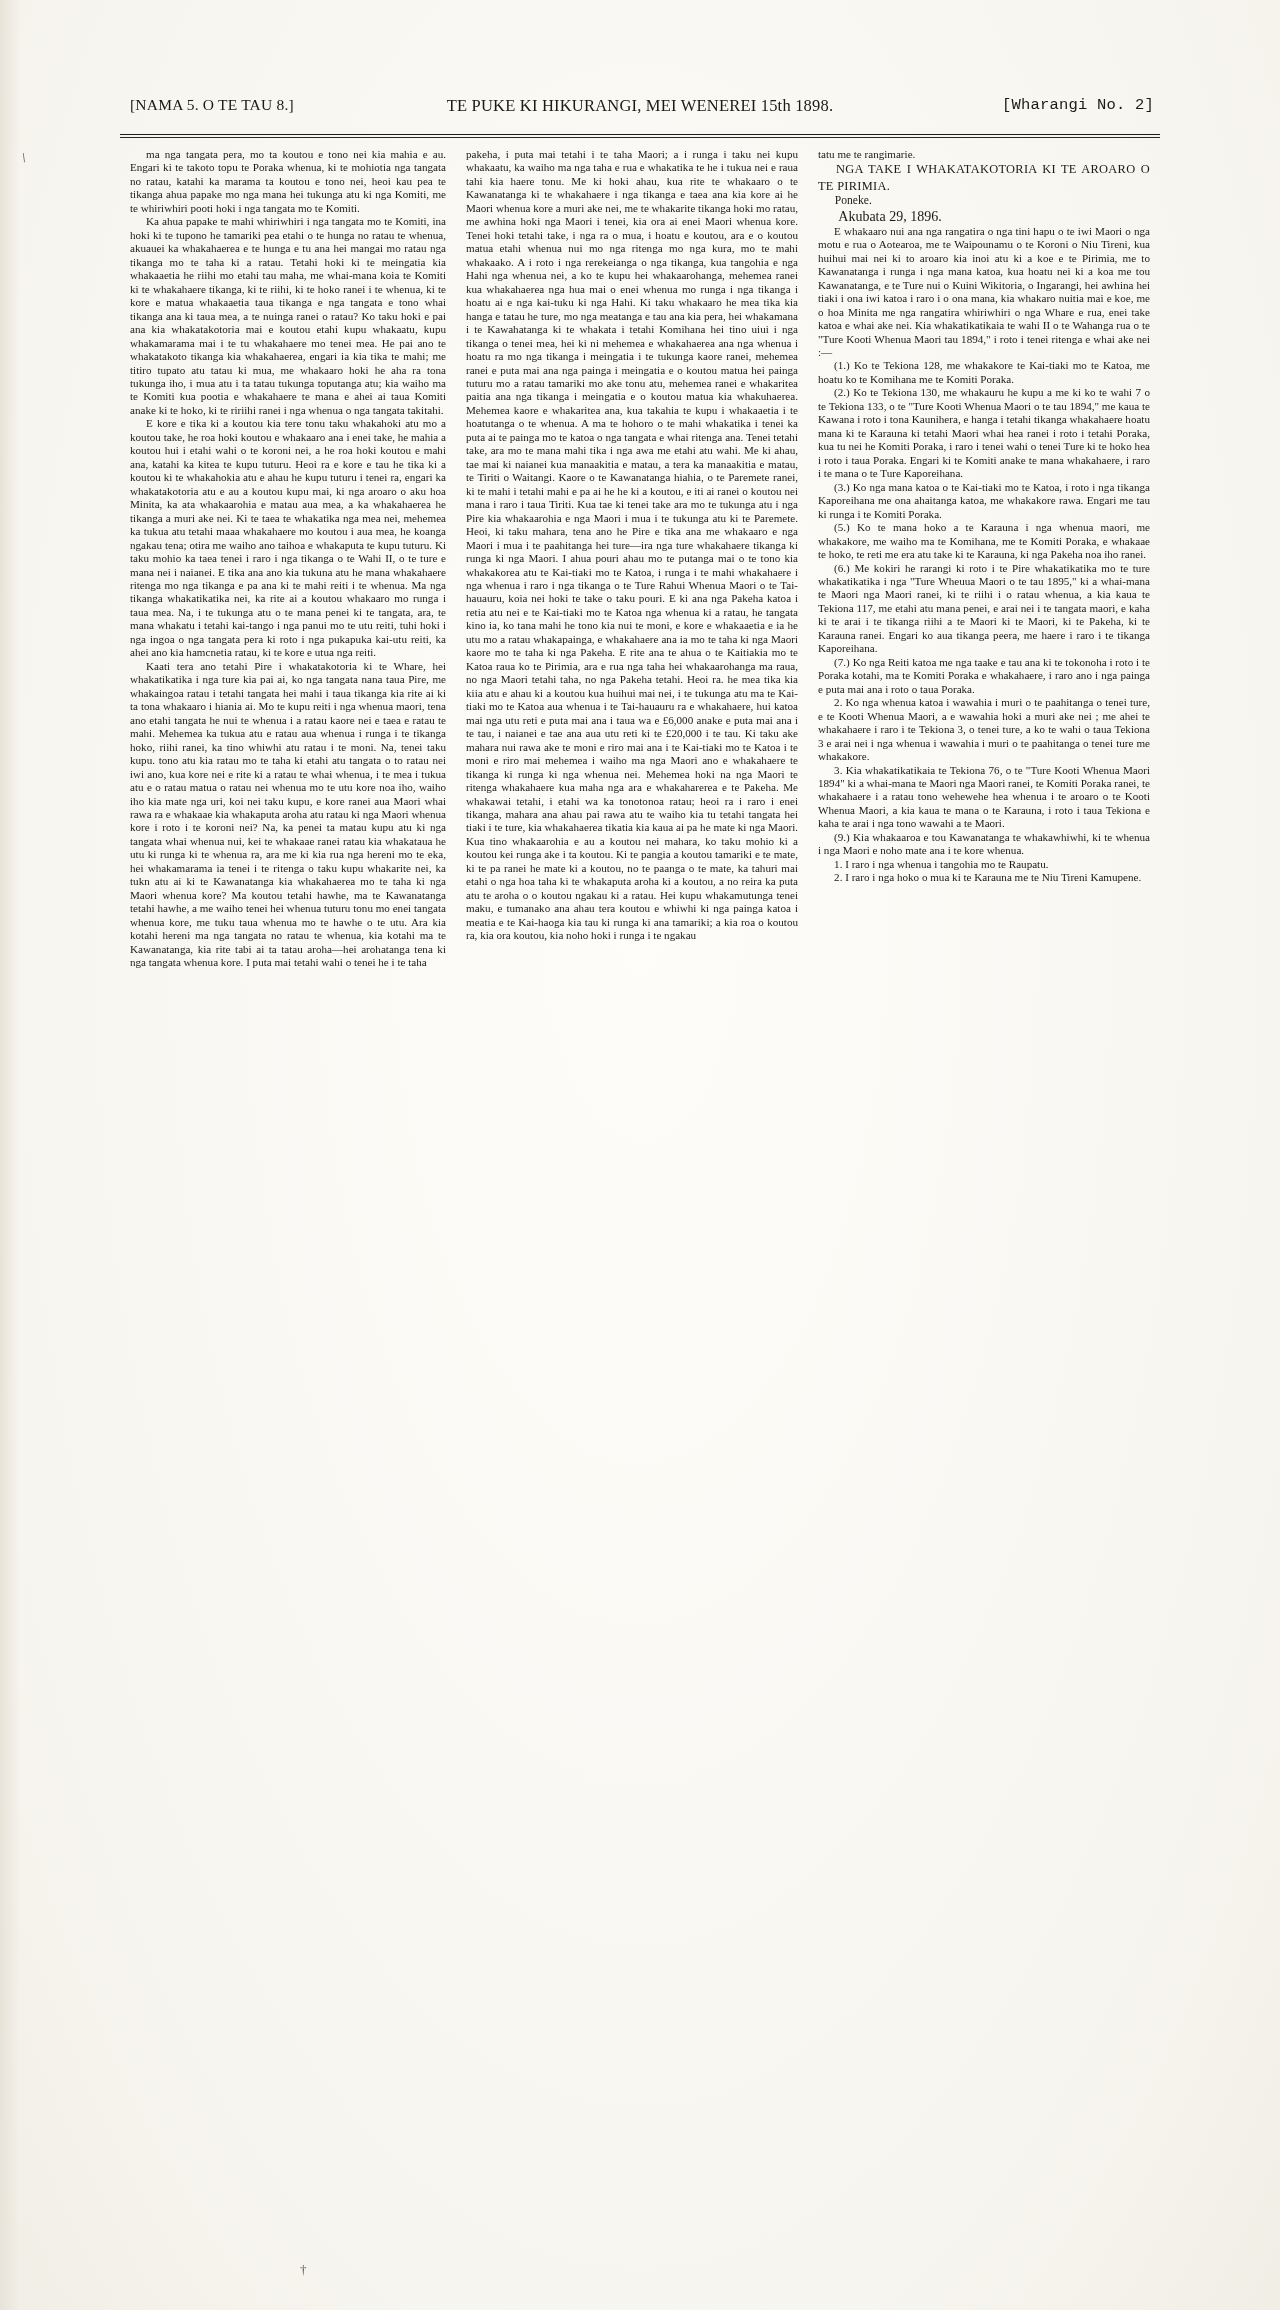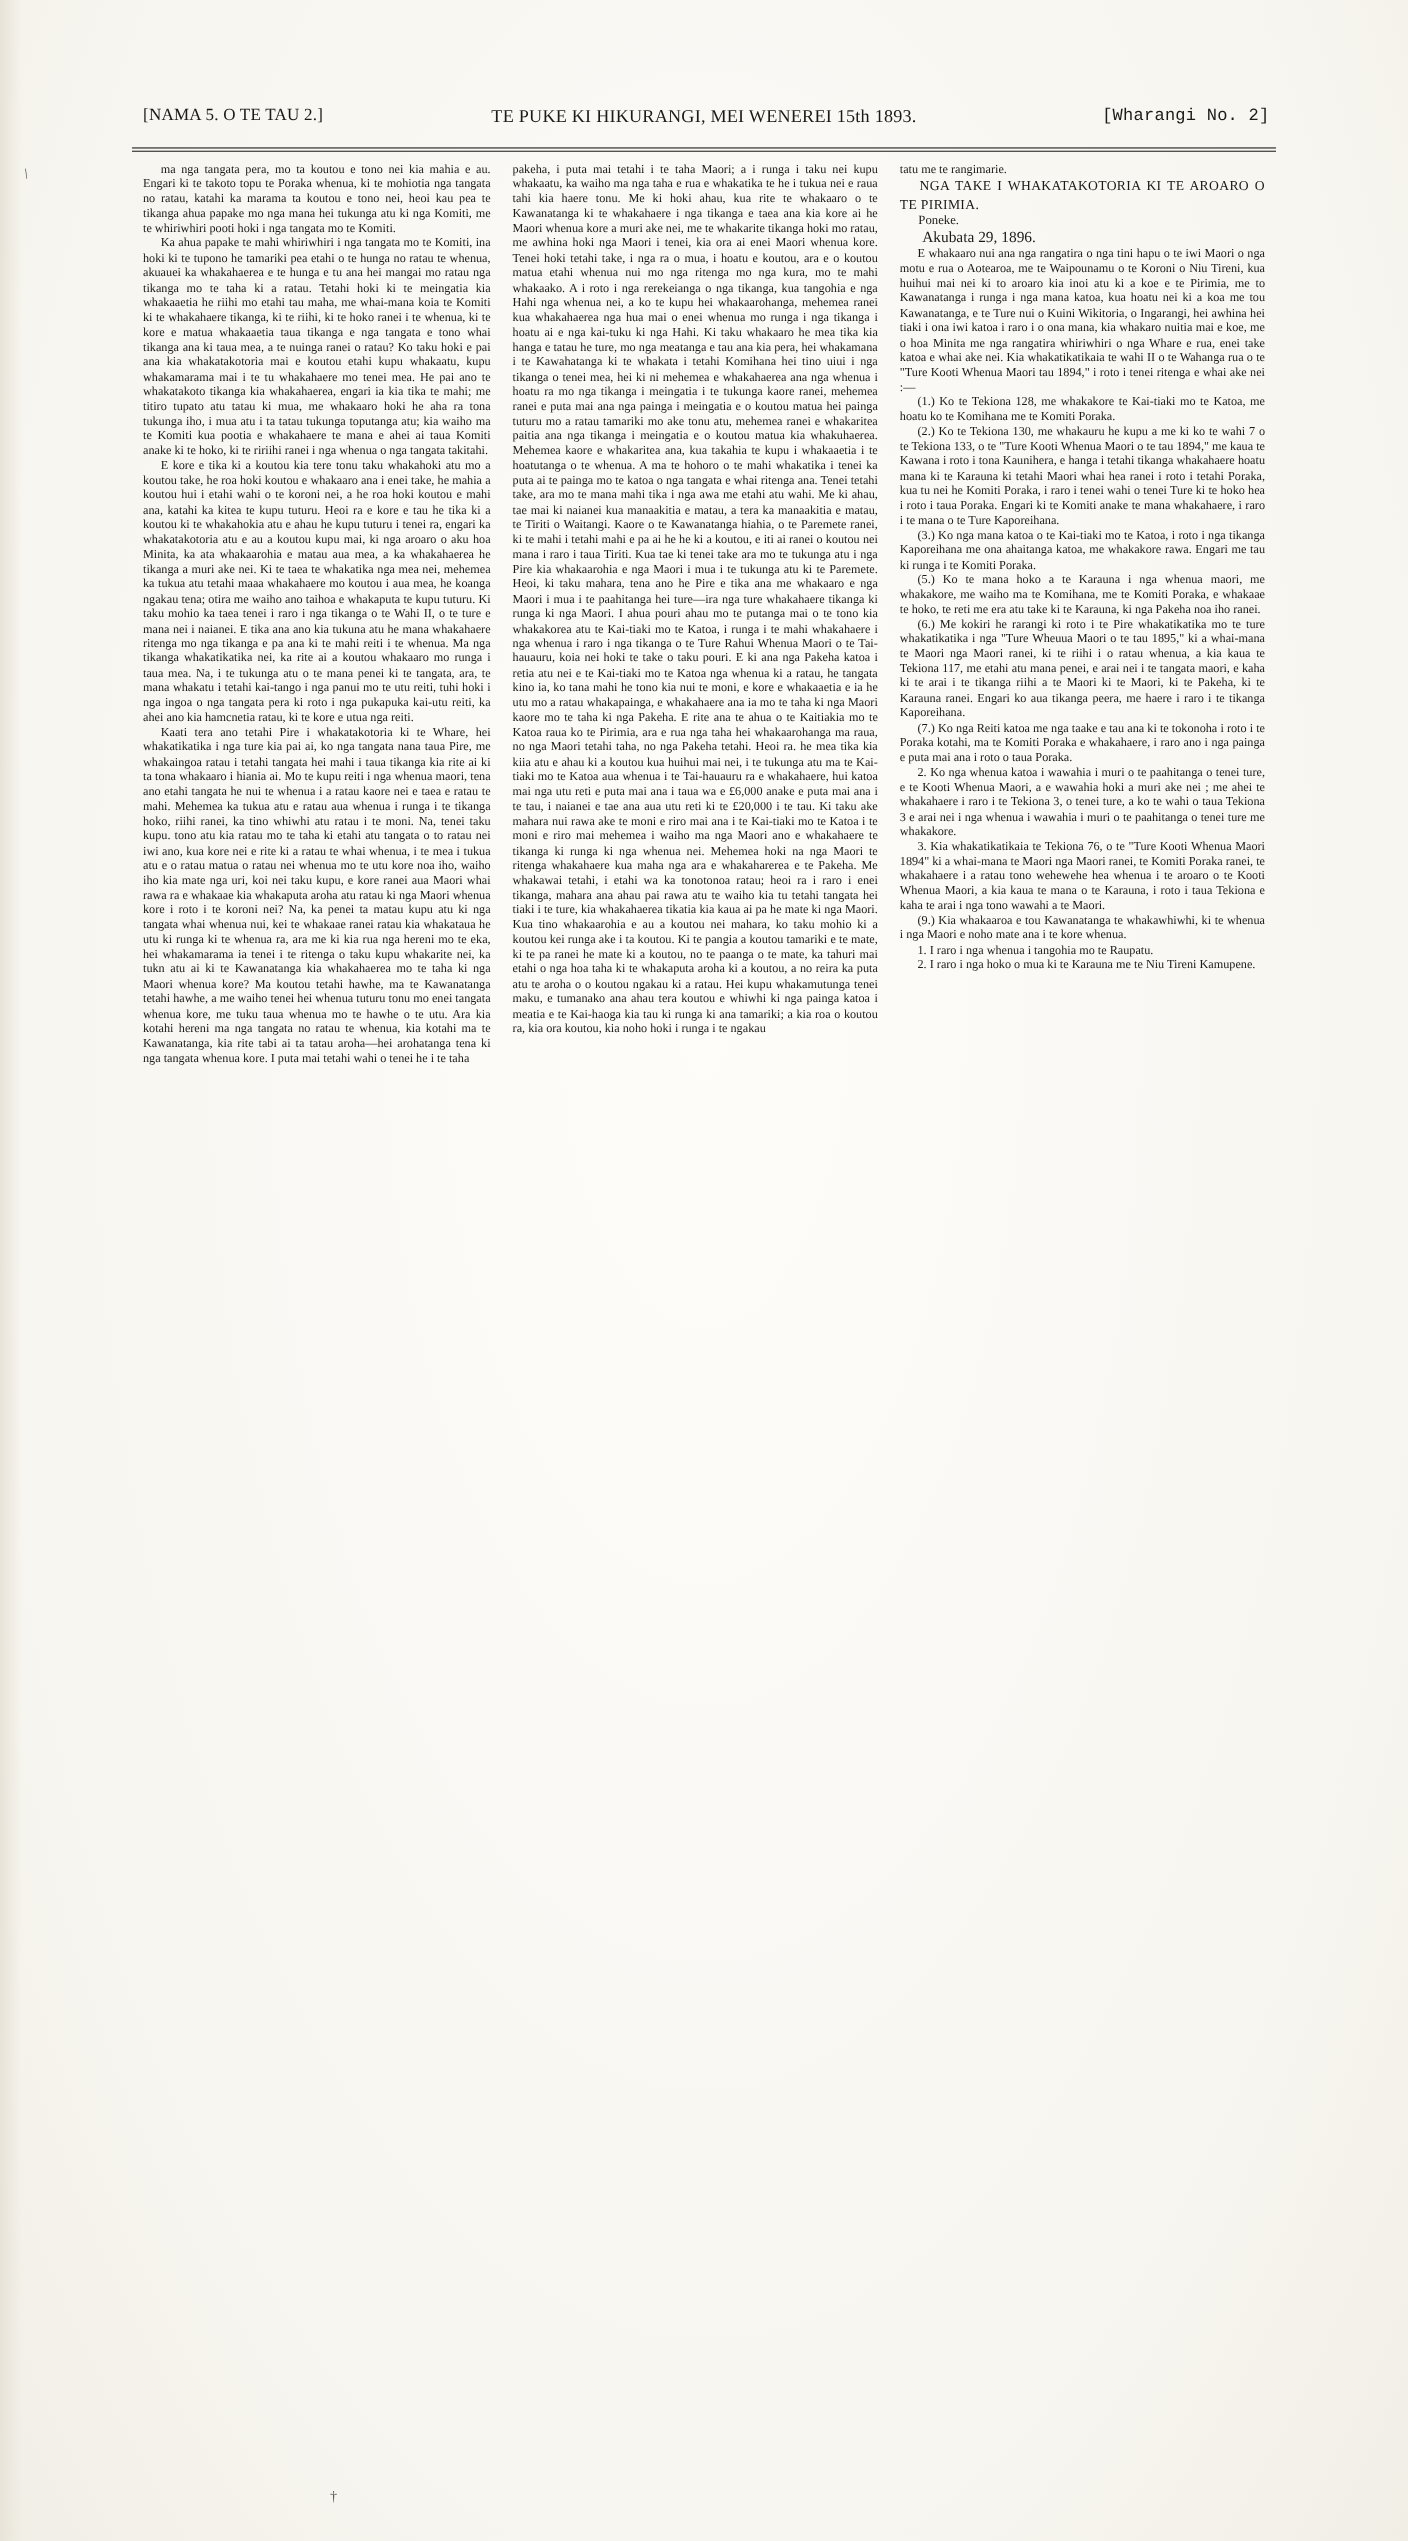--- a/index.html
+++ b/index.html
@@ -150,22 +150,22 @@
 
 <div class="page">
   <div class="edge-shadow"></div>
 
   <div class="marginmark">\</div>
   <div class="footmark">†</div>
 
   <div class="sheet">
 
     <div class="masthead">
-      <span class="mh-left">[NAMA 5. O TE TAU 2.]</span>
-      <span class="mh-center">TE PUKE KI HIKURANGI, MEI WENEREI 15th 1893.</span>
+      <span class="mh-left">[NAMA 5. O TE TAU 8.]</span>
+      <span class="mh-center">TE PUKE KI HIKURANGI, MEI WENEREI 15th 1898.</span>
       <span class="mh-right">[Wharangi No. 2]</span>
     </div>
     <div class="rule"></div>
     <div class="rule thin"></div>
 
     <div class="cols">
 
       <div class="col c1">
         <p>ma nga tangata pera, mo ta koutou e tono nei kia mahia e au. Engari ki te takoto topu te Poraka whenua, ki te mohiotia nga tangata no ratau, katahi ka marama ta koutou e tono nei, heoi kau pea te tikanga ahua papake mo nga mana hei tukunga atu ki nga Komiti, me te whiriwhiri pooti hoki i nga tangata mo te Komiti.</p>
         <p>Ka ahua papake te mahi whiriwhiri i nga tangata mo te Komiti, ina hoki ki te tupono he tamariki pea etahi o te hunga no ratau te whenua, akuauei ka whakahaerea e te hunga e tu ana hei mangai mo ratau nga tikanga mo te taha ki a ratau. Tetahi hoki ki te meingatia kia whakaaetia he riihi mo etahi tau maha, me whai-mana koia te Komiti ki te whakahaere tikanga, ki te riihi, ki te hoko ranei i te whenua, ki te kore e matua whakaaetia taua tikanga e nga tangata e tono whai tikanga ana ki taua mea, a te nuinga ranei o ratau? Ko taku hoki e pai ana kia whakatakotoria mai e koutou etahi kupu whakaatu, kupu whakamarama mai i te tu whakahaere mo tenei mea. He pai ano te whakatakoto tikanga kia whakahaerea, engari ia kia tika te mahi; me titiro tupato atu tatau ki mua, me whakaaro hoki he aha ra tona tukunga iho, i mua atu i ta tatau tukunga toputanga atu; kia waiho ma te Komiti kua pootia e whakahaere te mana e ahei ai taua Komiti anake ki te hoko, ki te ririihi ranei i nga whenua o nga tangata takitahi.</p>

